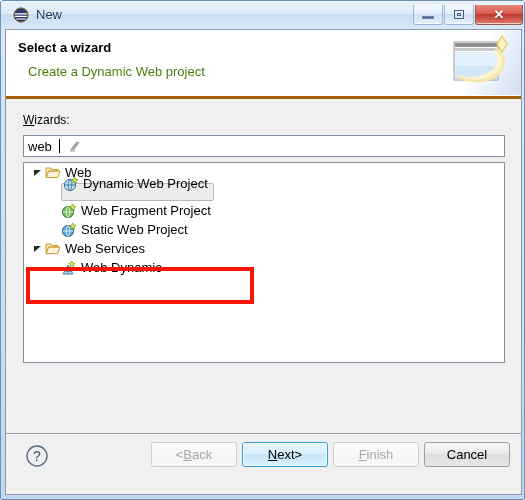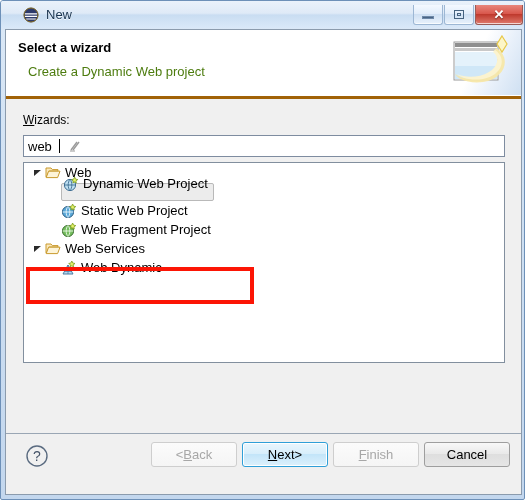--- a/index.html
+++ b/index.html
@@ -32,21 +32,21 @@
     width: 525px;
     height: 27px;
     background: linear-gradient(to bottom,
         #eaf2fb 0%, #dfeaf7 45%, #c9ddf2 52%, #d9e8f8 100%);
     display: flex;
     align-items: center;
   }
   #titlebar-left {
     display: flex;
     align-items: center;
-    padding-left: 22px;
+    padding-left: 12px;
     flex: 1;
     min-width: 0;
   }
   .win-icon {
     width: 16px; height: 16px;
     flex: 0 0 16px;
     margin-right: 7px;
     position: relative;
   }
   .win-icon svg { display: block; }
@@ -445,41 +445,41 @@
                 <path d="M11.6 1 L12.6 3.1 L14.8 3.6 L12.9 4.9 L13.3 7 L11.6 5.9 L9.9 7 L10.3 4.9 L8.6 3.6 L10.7 3.1 Z" fill="#e3f06a" stroke="#7c9d1e" stroke-width="0.8"></path>
               </svg>
             </span>
             <span class="tree-label">Dynamic Web Project</span>
           </span>
         </div>
 
         <div class="tree-row lvl1">
           <span class="tree-icon">
             <svg width="16" height="16" viewBox="0 0 16 16">
+              <circle cx="7" cy="9" r="5.6" fill="#74bd5e" stroke="#3b6f2f" stroke-width="1"></circle>
+              <path d="M1.5 9 H12.5" stroke="#eaf7e4" stroke-width="0.9"></path>
+              <path d="M7 3.4 C4.6 6, 4.6 12, 7 14.6" stroke="#eaf7e4" stroke-width="0.9" fill="none"></path>
+              <path d="M7 3.4 C9.4 6, 9.4 12, 7 14.6" stroke="#eaf7e4" stroke-width="0.9" fill="none"></path>
+              <path d="M11.6 1 L12.6 3.1 L14.8 3.6 L12.9 4.9 L13.3 7 L11.6 5.9 L9.9 7 L10.3 4.9 L8.6 3.6 L10.7 3.1 Z" fill="#e3f06a" stroke="#7c9d1e" stroke-width="0.8"></path>
+            </svg>
+          </span>
+          <span class="tree-label">Web Fragment Project</span>
+        </div>
+
+        <div class="tree-row lvl1">
+          <span class="tree-icon">
+            <svg width="16" height="16" viewBox="0 0 16 16">
               <circle cx="7" cy="9" r="5.6" fill="#5aa8d8" stroke="#2d5f84" stroke-width="1"></circle>
               <path d="M1.5 9 H12.5" stroke="#e8f4fb" stroke-width="0.9"></path>
               <path d="M7 3.4 C4.6 6, 4.6 12, 7 14.6" stroke="#e8f4fb" stroke-width="0.9" fill="none"></path>
               <path d="M7 3.4 C9.4 6, 9.4 12, 7 14.6" stroke="#e8f4fb" stroke-width="0.9" fill="none"></path>
               <path d="M11.6 1 L12.6 3.1 L14.8 3.6 L12.9 4.9 L13.3 7 L11.6 5.9 L9.9 7 L10.3 4.9 L8.6 3.6 L10.7 3.1 Z" fill="#e3f06a" stroke="#7c9d1e" stroke-width="0.8"></path>
             </svg>
           </span>
           <span class="tree-label">Static Web Project</span>
-        </div>
-
-        <div class="tree-row lvl1">
-          <span class="tree-icon">
-            <svg width="16" height="16" viewBox="0 0 16 16">
-              <circle cx="7" cy="9" r="5.6" fill="#74bd5e" stroke="#3b6f2f" stroke-width="1"></circle>
-              <path d="M1.5 9 H12.5" stroke="#eaf7e4" stroke-width="0.9"></path>
-              <path d="M7 3.4 C4.6 6, 4.6 12, 7 14.6" stroke="#eaf7e4" stroke-width="0.9" fill="none"></path>
-              <path d="M7 3.4 C9.4 6, 9.4 12, 7 14.6" stroke="#eaf7e4" stroke-width="0.9" fill="none"></path>
-              <path d="M11.6 1 L12.6 3.1 L14.8 3.6 L12.9 4.9 L13.3 7 L11.6 5.9 L9.9 7 L10.3 4.9 L8.6 3.6 L10.7 3.1 Z" fill="#e3f06a" stroke="#7c9d1e" stroke-width="0.8"></path>
-            </svg>
-          </span>
-          <span class="tree-label">Web Fragment Project</span>
         </div>
 
         <div class="tree-row lvl0">
           <span class="twisty">
             <svg width="9" height="9" viewBox="0 0 9 9">
                 <path d="M1 2 L8 2 L1 8 Z" fill="#2b2b2b"></path>
               </svg>
           </span>
           <span class="tree-icon">
             <svg width="16" height="16" viewBox="0 0 16 16">

